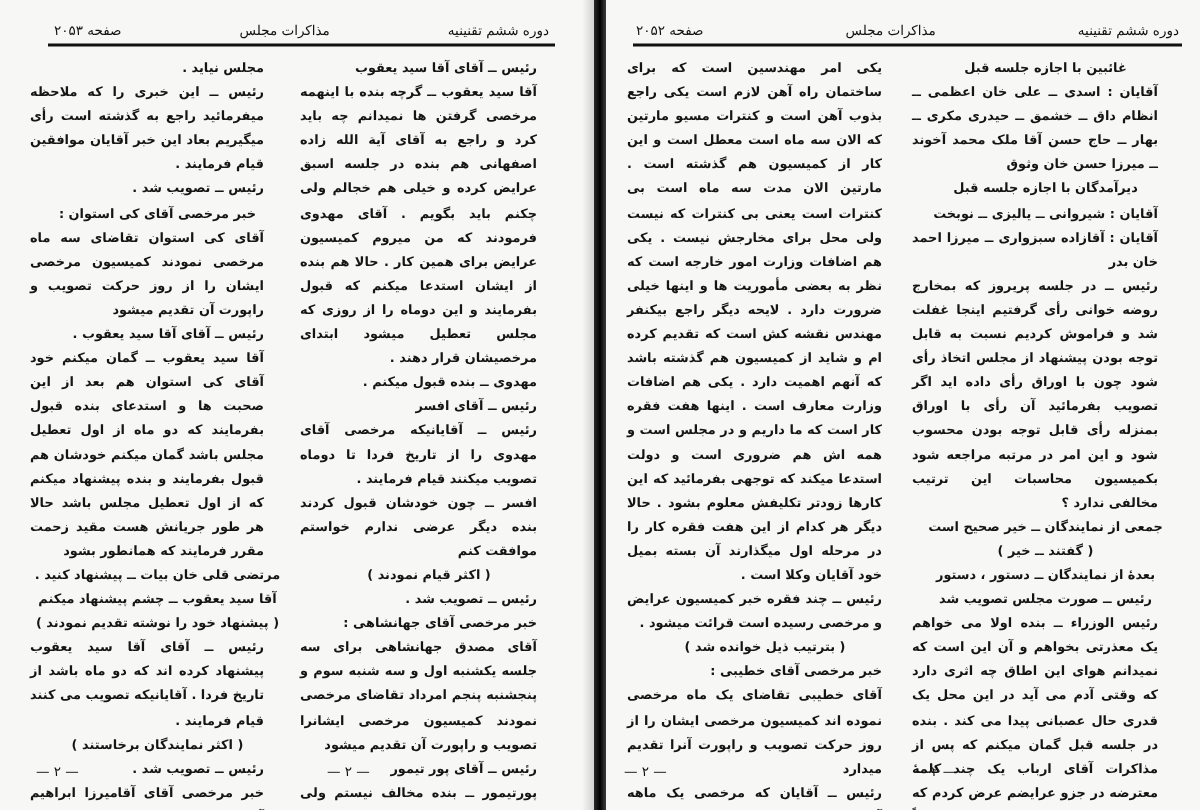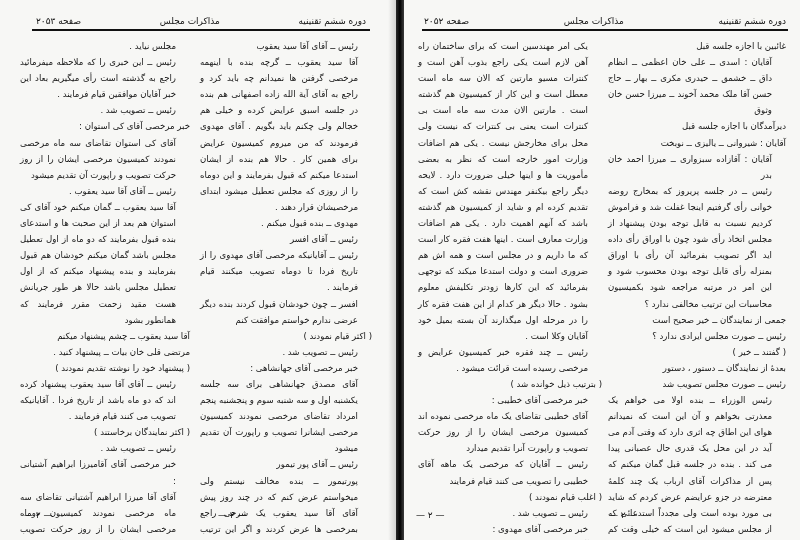--- a/index.html
+++ b/index.html
@@ -40,22 +40,22 @@
   .header span { white-space:nowrap; }
   .rule {
     position:absolute; top:29px; height:1.5px; background:#111;
   }
   .left .rule { left:32px; width:338px; }
   .right .rule { left:18px; width:366px; }
   .col {
     position:absolute; top:38px; direction:rtl; text-align:justify;
     font-size:8.6px; line-height:16.1px; color:#151515;
   }
-  .col p { margin:0; }
-  .col .c { }
+  .col p { margin:0;font-weight:bold; }
+  .col .c { text-align:center; }
   .col .ind { padding-right:14px; }
   .left .col.c1 { left:200px; width:172px; }
   .left .col.c2 { left:20px; width:170px; }
   .right .col.c1 { left:204px; width:178px; }
   .right .col.c2 { left:14px; width:184px; }
   .folio {
     position:absolute; font-size:9px; color:#111; direction:ltr;
   }
   .left .folio.f1 { left:218px; top:510px; }
   .left .folio.f2 { left:24px; top:510px; }
@@ -91,22 +91,22 @@
         <p class="ind">پورتیمور ــ بنده مخالف نیستم ولی میخواستم عرض کنم که در چند روز پیش آقای آقا سید یعقوب یک شرحی راجع بمرخصی ها عرض کردند و اگر این ترتیب بخواهند مرخصی بگیرند مجلس از اکثریت می افتد و بنده همچو گمان میکنم که آقایان اعضاء کمیسیون مرخصی یک شرم حضوری آنها را گرفته است که هیچکدام را نمی توانند رد کنند و عقیده بنده این است که من بعد رجوع نمایند به کمیسیون قانون استخدام که هیچ مرخصی ها را نگاه نکنند که اقلاً هر روزه این قدر خبر مرخصی به</p>
       </div>
     <div class="col c2" id="lp-c2">
         <p class="ind">مجلس نیاید .</p>
         <p class="ind">رئیس ــ این خبری را که ملاحظه میفرمائید راجع به گذشته است رأی میگیریم بعاد این خبر آقایان موافقین قیام فرمایند .</p>
         <p class="ind">رئیس ــ تصویب شد .</p>
         <p class="c">خبر مرخصی آقای کی استوان :</p>
         <p class="ind">آقای کی استوان تقاضای سه ماه مرخصی نمودند کمیسیون مرخصی ایشان را از روز حرکت تصویب و راپورت آن تقدیم میشود</p>
         <p class="ind">رئیس ــ آقای آقا سید یعقوب .</p>
         <p class="ind">آقا سید یعقوب ــ گمان میکنم خود آقای کی استوان هم بعد از این صحبت ها و استدعای بنده قبول بفرمایند که دو ماه از اول تعطیل مجلس باشد گمان میکنم خودشان هم قبول بفرمایند و بنده پیشنهاد میکنم که از اول تعطیل مجلس باشد حالا هر طور جریانش هست مقید زحمت مقرر فرمایند که همانطور بشود</p>
+        <p class="c">مرتضی قلی خان بیات ــ پیشنهاد کنید .</p>
         <p class="c">آقا سید یعقوب ــ چشم پیشنهاد میکنم</p>
-        <p class="c">مرتضی قلی خان بیات ــ پیشنهاد کنید .</p>
         <p class="c">( پیشنهاد خود را نوشته تقدیم نمودند )</p>
         <p class="ind">رئیس ــ آقای آقا سید یعقوب پیشنهاد کرده اند که دو ماه باشد از تاریخ فردا . آقایانیکه تصویب می کنند قیام فرمایند .</p>
         <p class="c">( اکثر نمایندگان برخاستند )</p>
         <p class="ind">رئیس ــ تصویب شد .</p>
         <p class="ind">خبر مرخصی آقای آقامیرزا ابراهیم آشتیانی :</p>
         <p class="ind">آقای آقا میرزا ابراهیم آشتیانی تقاضای سه ماه مرخصی نمودند کمیسیون دوماه مرخصی ایشان را از روز حرکت تصویب نمود و راپورت آن تقدیم میشود .</p>
       </div>
 
     <div class="folio f1">— ۲ —</div>
     <div class="folio f2">— ۲ —</div>
@@ -124,21 +124,20 @@
     <div class="rule"></div>
 
     <div class="col c1" id="rp-c1">
         <p class="c">غائبین با اجازه جلسه قبل</p>
         <p class="ind">آقایان : اسدی ــ علی خان اعظمی ــ انظام داق ــ خشمق ــ حیدری مکری ــ بهار ــ حاج حسن آقا ملک محمد آخوند ــ میرزا حسن خان وثوق</p>
         <p class="c">دیرآمدگان با اجازه جلسه قبل</p>
         <p class="c">آقایان : شیروانی ــ یالیزی ــ نوبخت</p>
         <p class="ind">آقایان : آقازاده سبزواری ــ میرزا احمد خان بدر</p>
         <p class="ind">رئیس ــ در جلسه پریروز که بمخارج روضه خوانی رأی گرفتیم اینجا غفلت شد و فراموش کردیم نسبت به قابل توجه بودن پیشنهاد از مجلس اتخاذ رأی شود چون با اوراق رأی داده اید اگر تصویب بفرمائید آن رأی با اوراق بمنزله رأی قابل توجه بودن محسوب شود و این امر در مرتبه مراجعه شود بکمیسیون محاسبات این ترتیب مخالفی ندارد ؟</p>
         <p class="c">جمعی از نمایندگان ــ خیر صحیح است</p>
-        <p class="c">رئیس ــ صورت مجلس ایرادی ندارد ؟</p>
         <p class="c">( گفتند ــ خیر )</p>
         <p class="c">بعدهٔ از نمایندگان ــ دستور ، دستور</p>
         <p class="c">رئیس ــ صورت مجلس تصویب شد</p>
         <p class="ind">رئیس الوزراء ــ بنده اولا می خواهم یک معذرتی بخواهم و آن این است که نمیدانم هوای این اطاق چه اثری دارد که وقتی آدم می آید در این محل یک قدری حال عصبانی پیدا می کند . بنده در جلسه قبل گمان میکنم که پس از مذاکرات آقای ارباب یک چند کلمهٔ معترضه در جزو عرایضم عرض کردم که شاید بی مورد بوده است ولی مجدداً استدعائی که از مجلس میشود این است که خیلی وقت کم است انشاء الله یکی دو جلسهٔ اضافی مقرر خواهند فرمود که این کارها بگذرد چون کارهائی که دولت دارد و خیلی لازم است باید تکلیفش معلوم شود یکی اضافات وزارت فوائد عامه است</p>
       </div>
     <div class="col c2" id="rp-c2">
         <p class="ind">یکی امر مهندسین است که برای ساختمان راه آهن لازم است یکی راجع بذوب آهن است و کنترات مسیو مارتین که الان سه ماه است معطل است و این کار از کمیسیون هم گذشته است . مارتین الان مدت سه ماه است بی کنترات است یعنی بی کنترات که نیست ولی محل برای مخارجش نیست . یکی هم اضافات وزارت امور خارجه است که نظر به بعضی مأموریت ها و اینها خیلی ضرورت دارد . لایحه دیگر راجع بیکنفر مهندس نقشه کش است که تقدیم کرده ام و شاید از کمیسیون هم گذشته باشد که آنهم اهمیت دارد . یکی هم اضافات وزارت معارف است . اینها هفت فقره کار است که ما داریم و در مجلس است و همه اش هم ضروری است و دولت استدعا میکند که توجهی بفرمائید که این کارها زودتر تکلیفش معلوم بشود . حالا دیگر هر کدام از این هفت فقره کار را در مرحله اول میگذارند آن بسته بمیل خود آقایان وکلا است .</p>
         <p class="ind">رئیس ــ چند فقره خبر کمیسیون عرایض و مرخصی رسیده است قرائت میشود .</p>
         <p class="c">( بترتیب ذیل خوانده شد )</p>
         <p class="ind">خبر مرخصی آقای خطیبی :</p>

